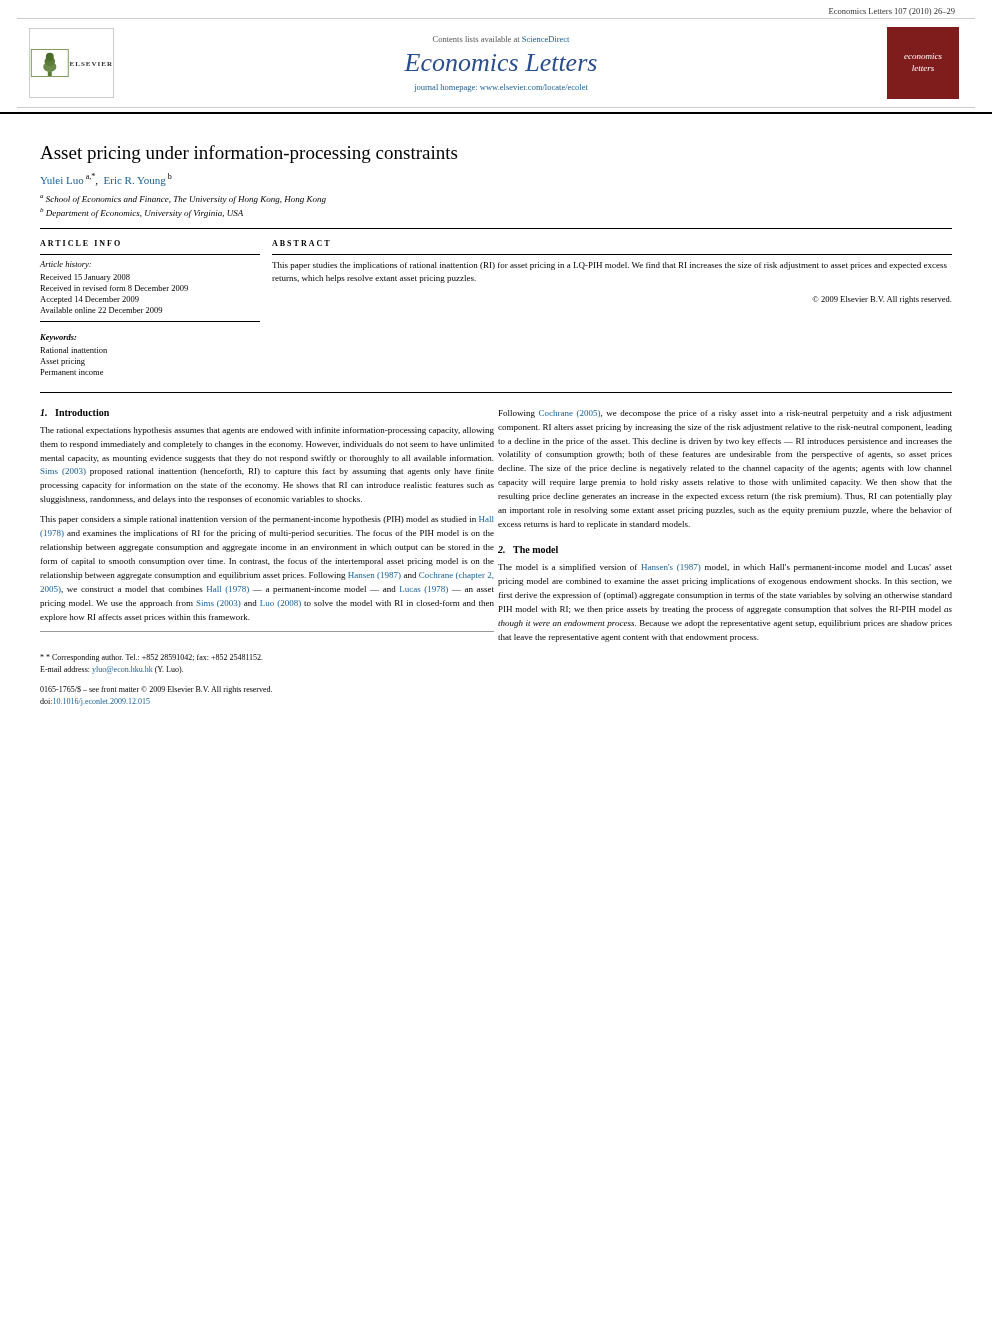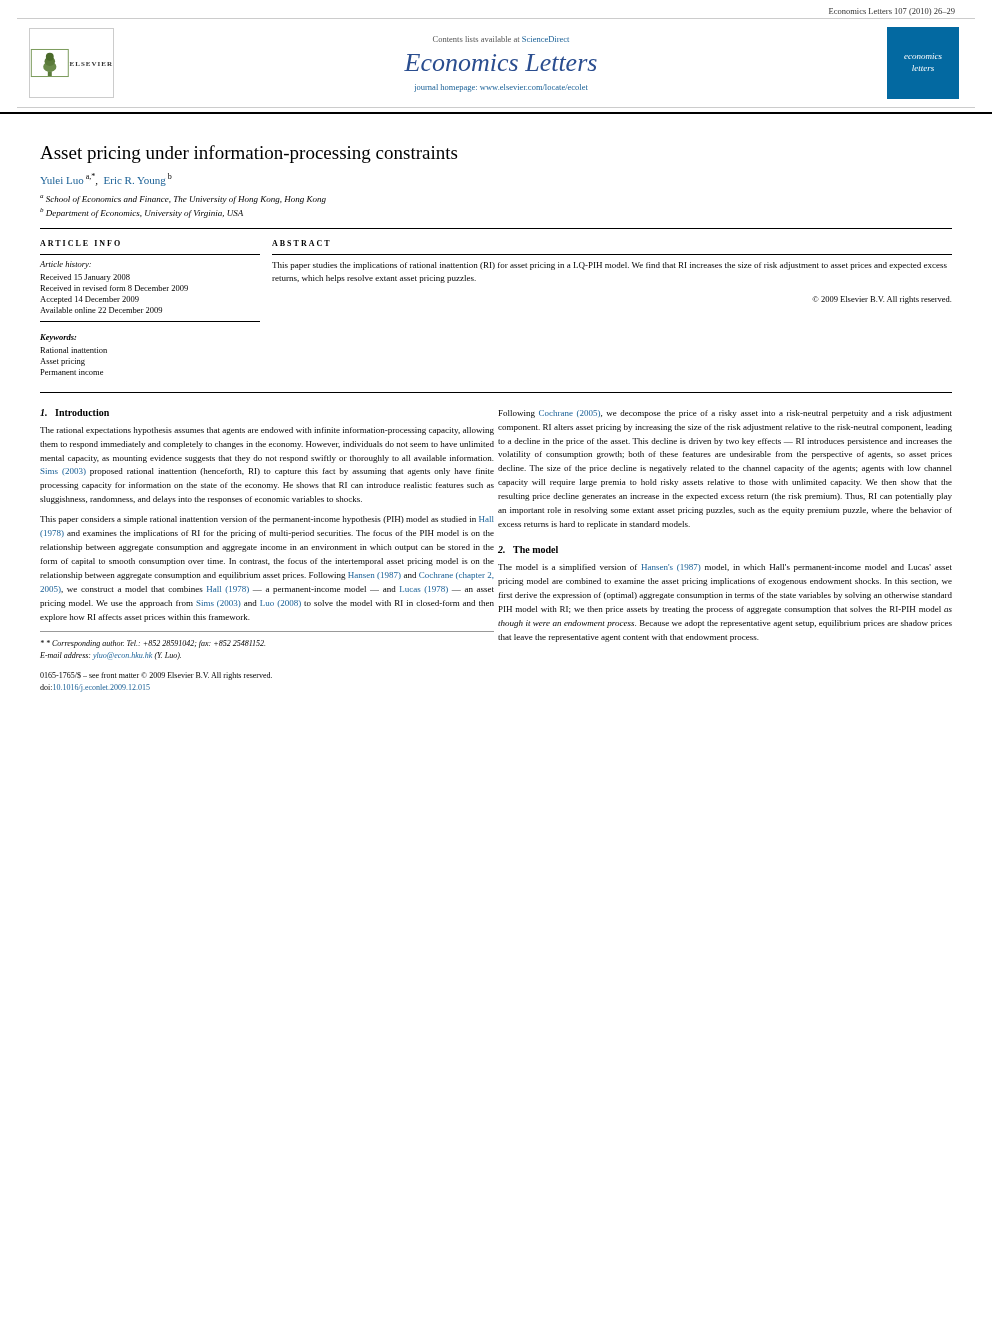--- a/index.html
+++ b/index.html
@@ -88,21 +88,21 @@
     .economics-letters-badge {
       width: 80px;
       flex-shrink: 0;
       display: flex;
       align-items: center;
       justify-content: center;
     }
     .badge-box {
       width: 72px;
       height: 72px;
-      background: #0369a1;
+      background: #7f1d1d;
       display: flex;
       flex-direction: column;
       align-items: center;
       justify-content: center;
       color: #fff;
       font-style: italic;
       padding: 6px;
     }
     .badge-box .badge-econ {
       font-size: 9px;
@@ -242,22 +242,21 @@
       text-align: justify;
       margin-bottom: 6px;
     }
     .body-text .ref-link {
       color: #1a6096;
     }
 
     
     .footnote-area {
       border-top: 1px solid #999;
-      padding-top: 6px;
-      font-style: italic;
+      padding-top: 20px;
     }
     .footnote-text {
       font-size: 8px;
       line-height: 1.5;
       color: #000;
     }
     .footnote-text .ref-link {
       color: #1a6096;
     }
     .footer-doi-link {

